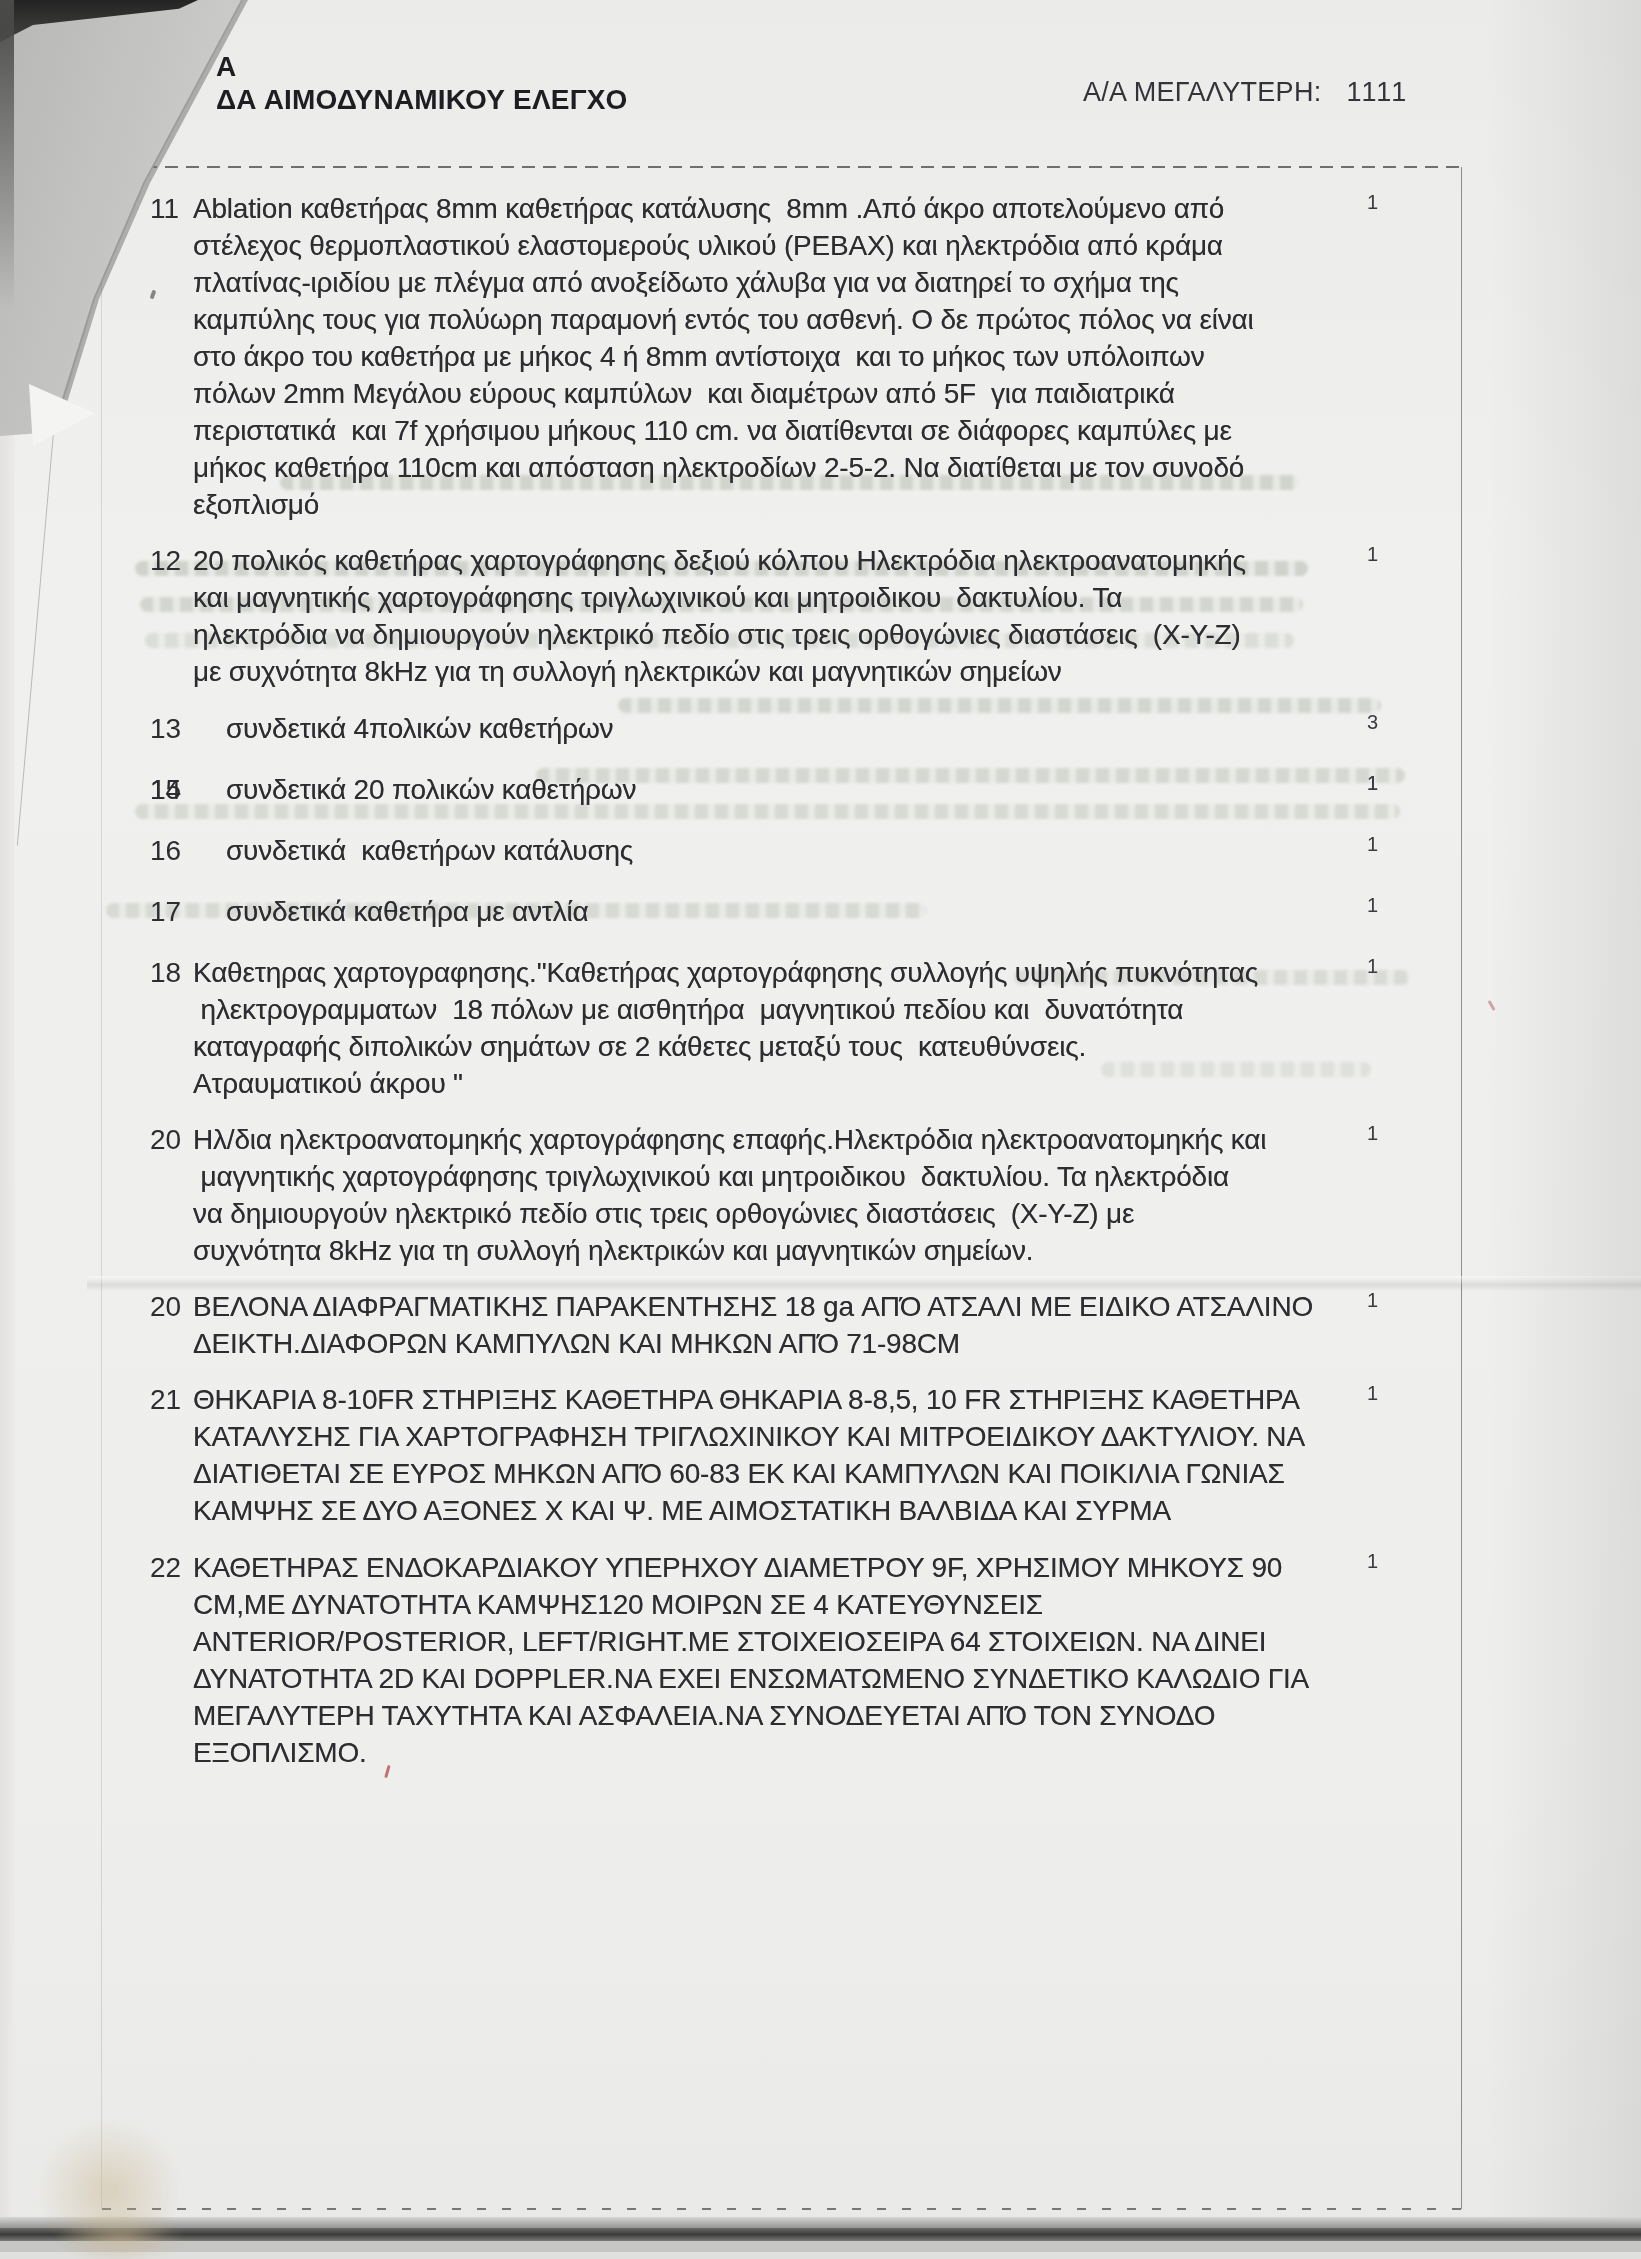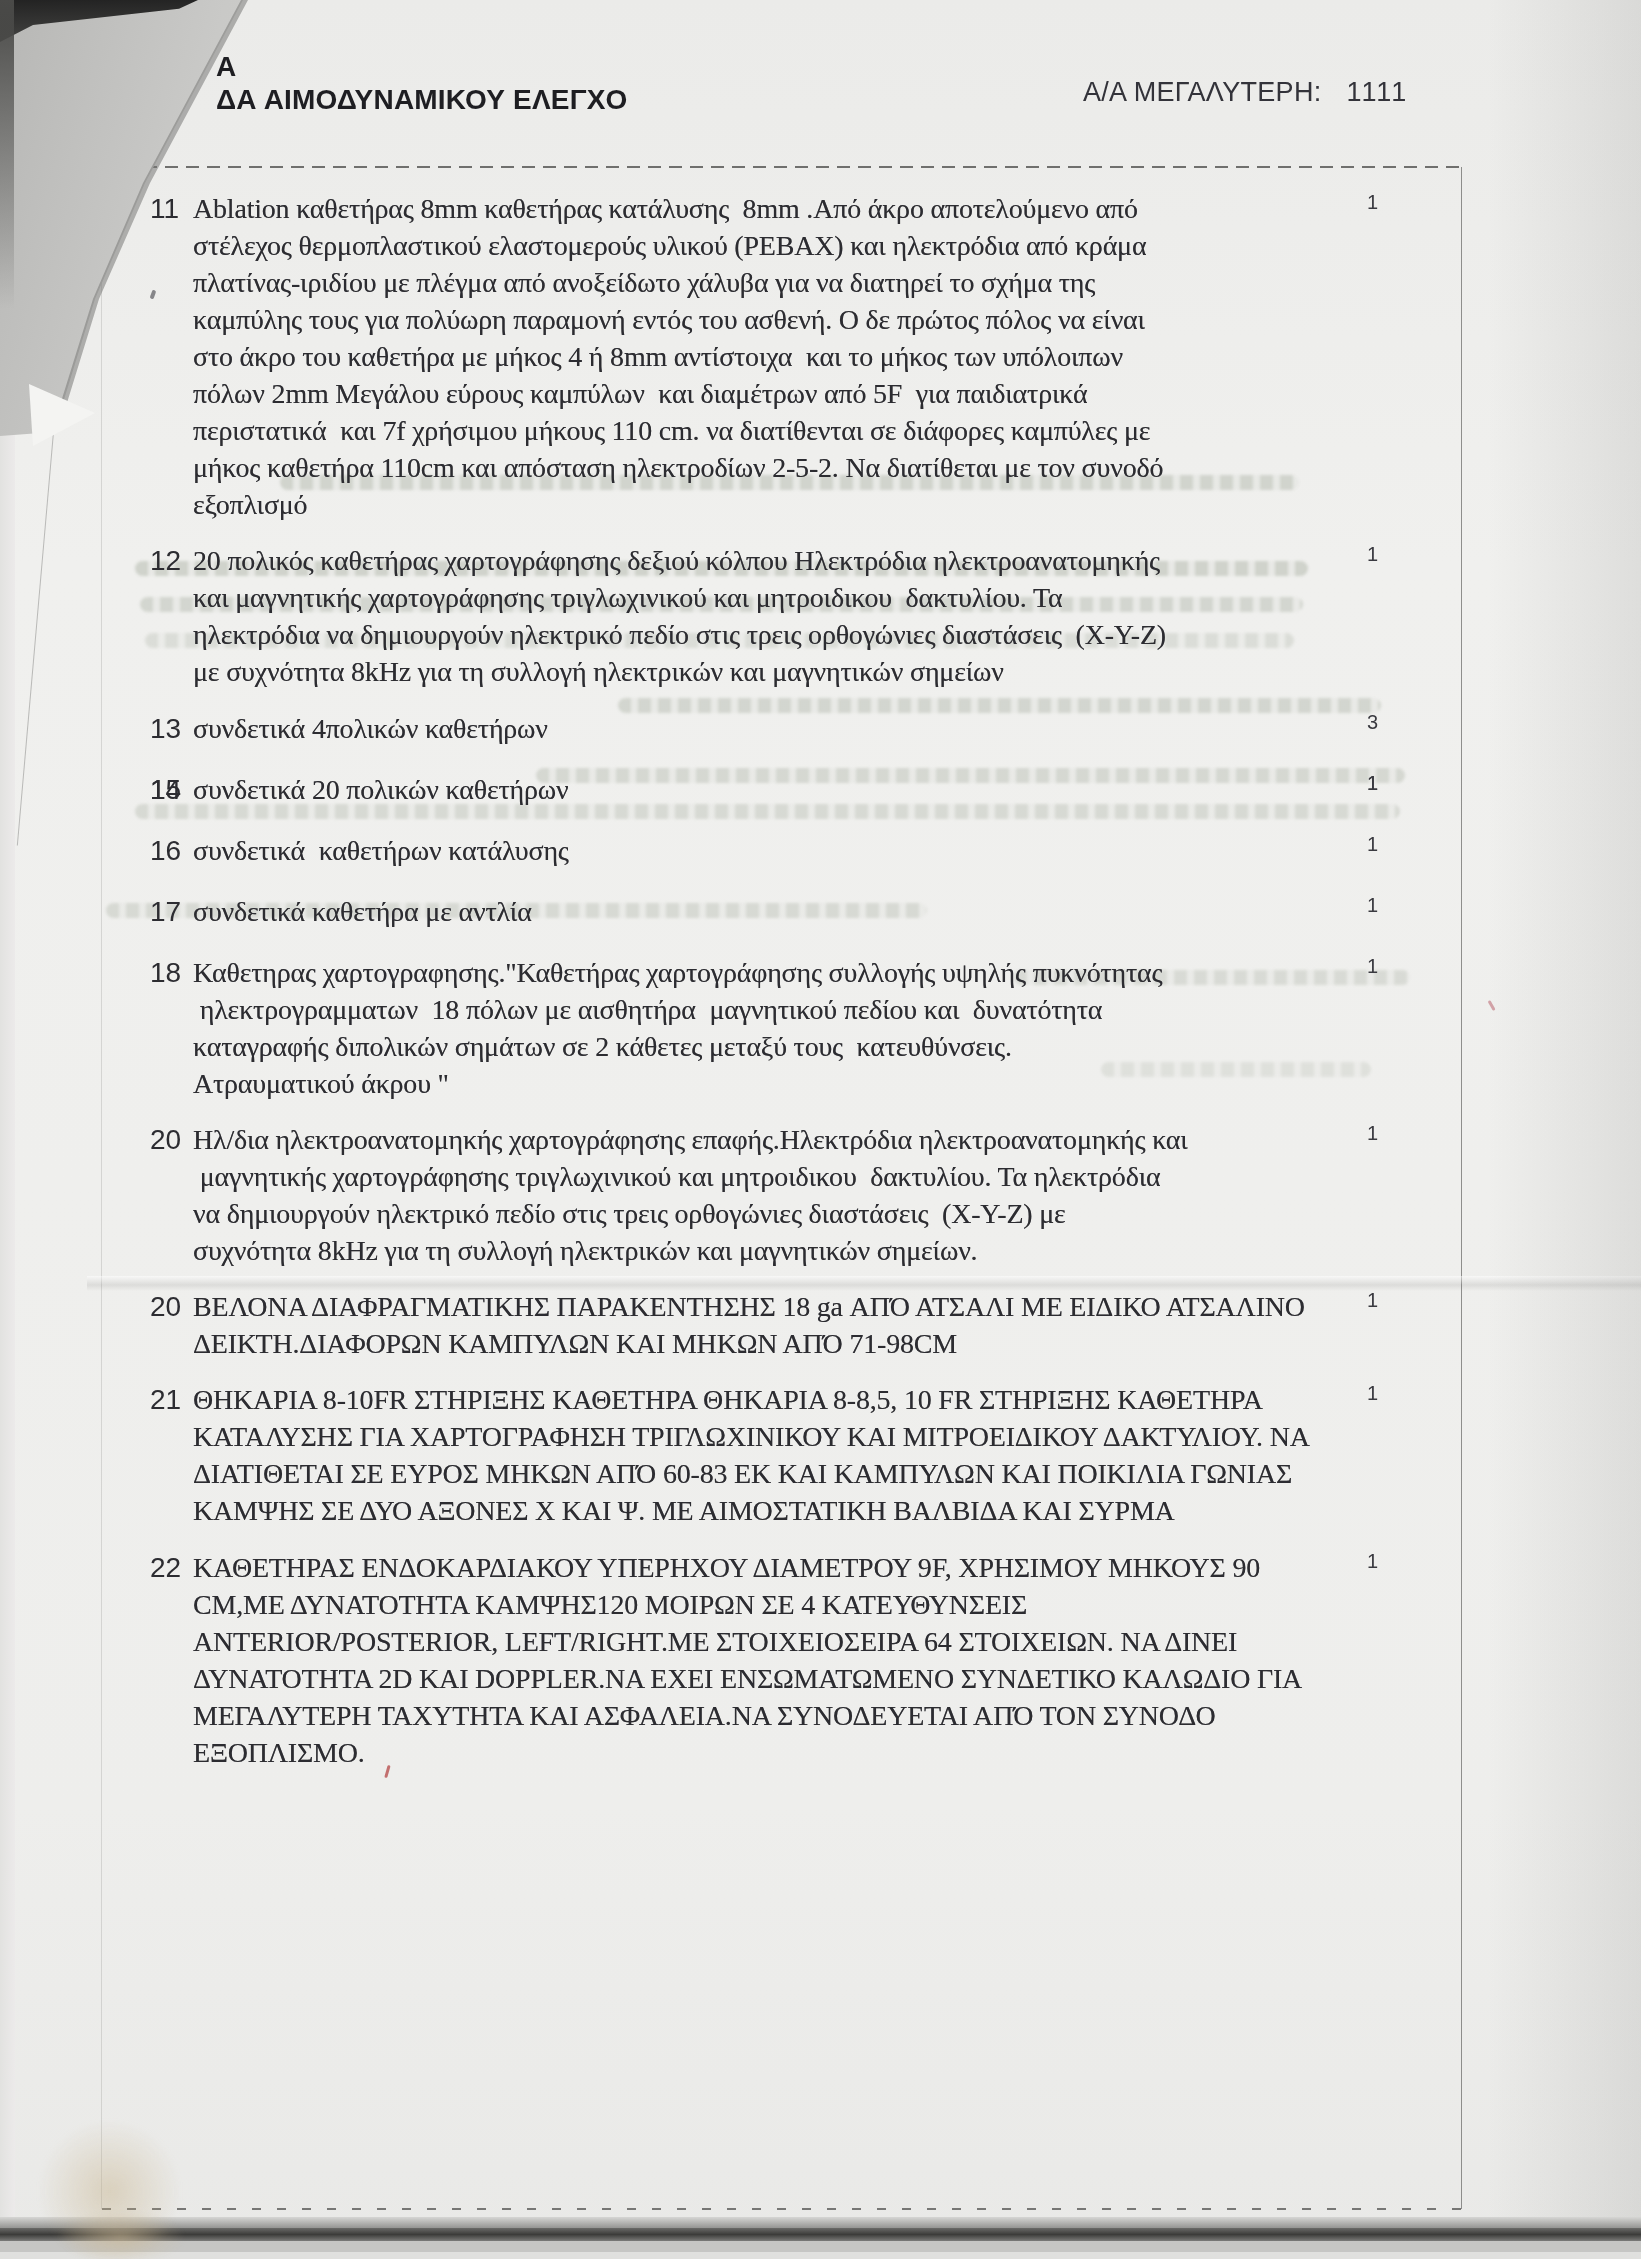--- a/index.html
+++ b/index.html
@@ -18,24 +18,24 @@
   .tbox{position:absolute;left:101px;top:167px;width:1359px;height:2042px;z-index:1;
     border-left:1px solid rgba(150,150,148,.30);
     border-right:1.9px solid rgba(110,110,108,.75);}
   .tbox::before,.tbox::after{content:"";position:absolute;left:0;right:0;height:1.9px;
     background:repeating-linear-gradient(90deg,rgba(80,80,78,.8) 0 12.6px,rgba(80,80,78,0) 12.6px 21px);}
   .tbox::before{top:-1px;}
   .tbox::after{bottom:-1px;background:repeating-linear-gradient(90deg,rgba(70,70,68,.7) 0 8.7px,rgba(70,70,68,0) 8.7px 25px);}
   
   .items{position:absolute;left:0;top:190px;width:1373px;z-index:2;}
   .item{position:relative;margin-bottom:19.3px;}
-  .item.single{margin-bottom:24px;}
+  .item.single{margin-bottom:24px;padding-left:33px;}
   .item-num{position:absolute;left:150px;top:0;font-size:28px;line-height:37px;color:#2c2c31;}
   .item-text{margin-left:193px;font-size:28px;line-height:37px;letter-spacing:-0.2px;
-    white-space:pre;color:#2c2c31;text-shadow:0 0 0.6px rgba(45,45,50,.55);font-family:Liberation Serif, serif;}
+    white-space:pre;color:#2c2c31;text-shadow:0 0 0.6px rgba(45,45,50,.55);}
   .item-qty{position:absolute;left:1367px;top:1px;font-size:20px;color:#3a3a40;}
   
   .ghost{position:absolute;height:15.4px;z-index:1;border-radius:7.7px;filter:blur(1.5px);
     background:repeating-linear-gradient(90deg,rgba(120,132,110,.34) 0 12.6px,rgba(120,132,110,.08) 12.6px 20px);}
   .crease{position:absolute;left:87px;top:1276px;width:1554px;height:15.4px;z-index:3;
     background:linear-gradient(to bottom,rgba(255,255,255,.55),rgba(120,120,118,.16) 60%,rgba(255,255,255,0));}
   .rshade{position:absolute;right:0;top:0;width:154px;height:2259px;z-index:3;
     background:linear-gradient(to right,rgba(90,90,88,0),rgba(90,90,88,.12));}
   .lstrip{position:absolute;left:0;top:415px;width:15.4px;height:1815px;z-index:4;
     background:linear-gradient(to right,#e2e2e0,#eceaea);}

